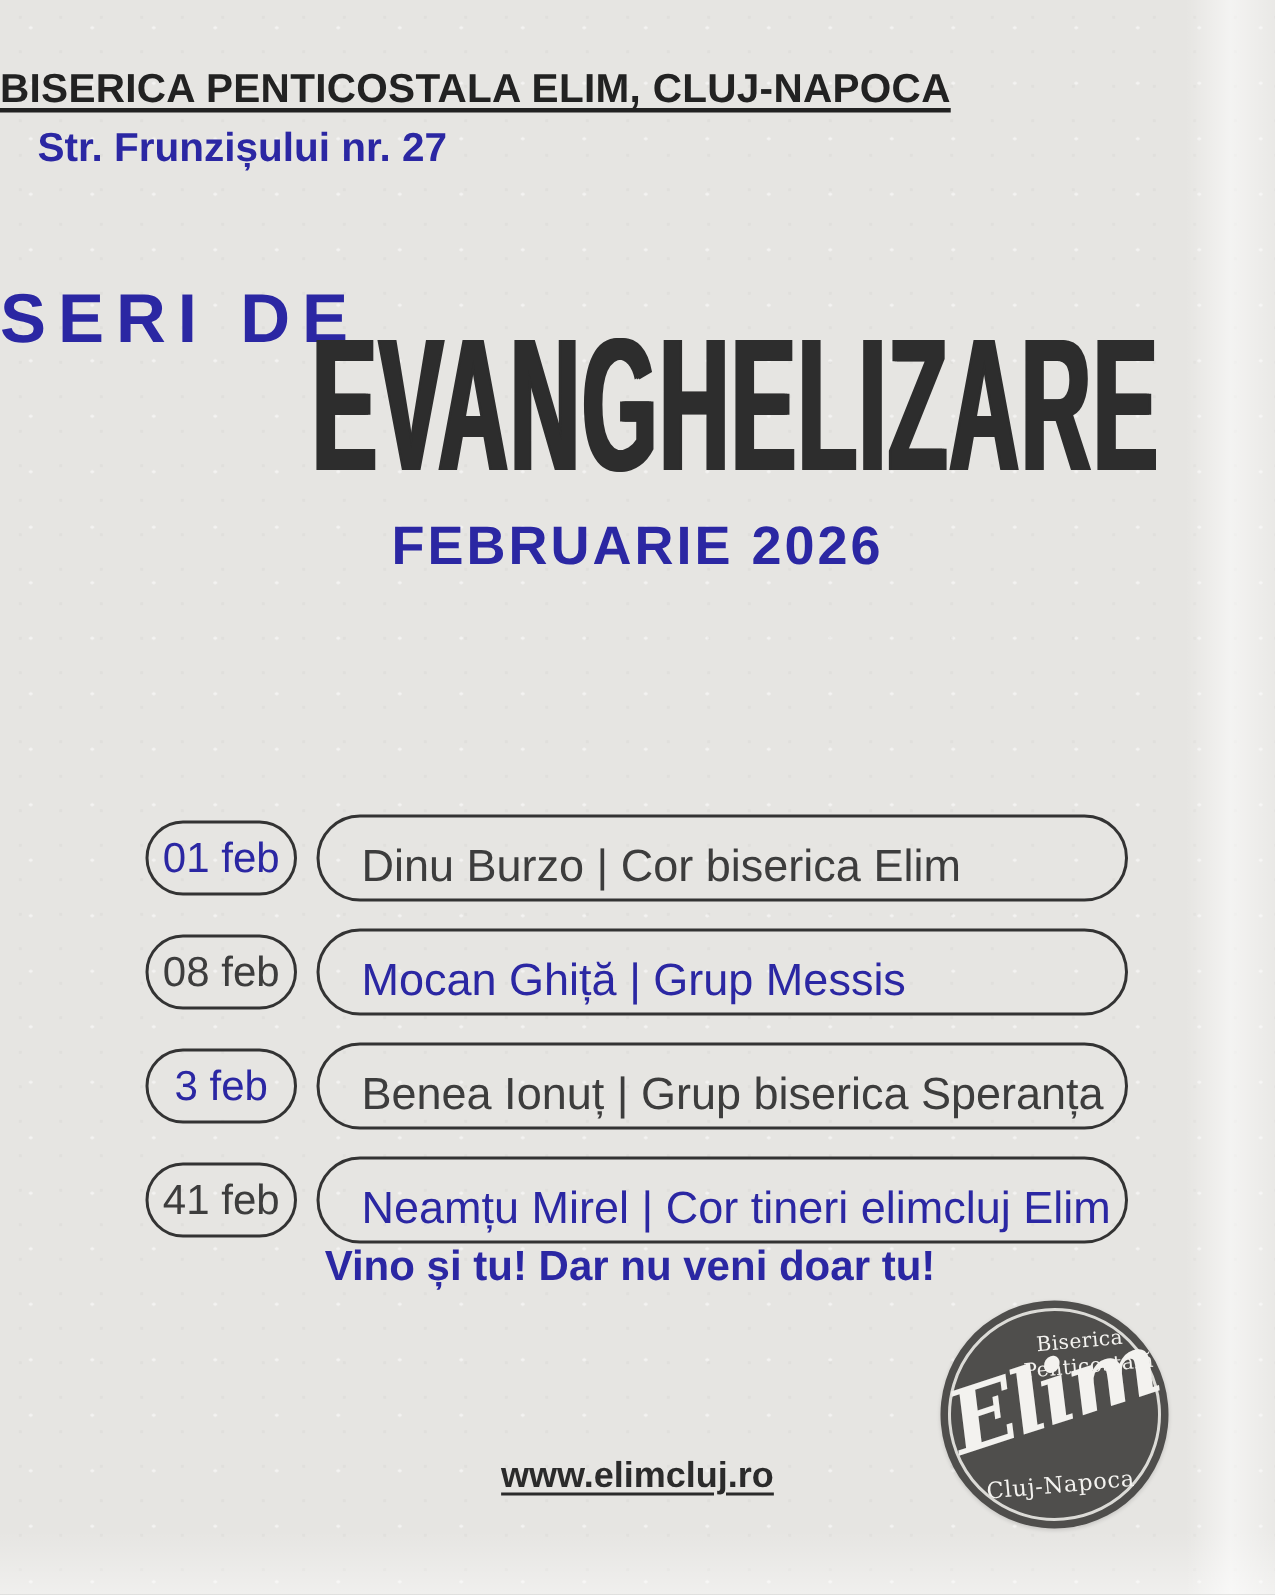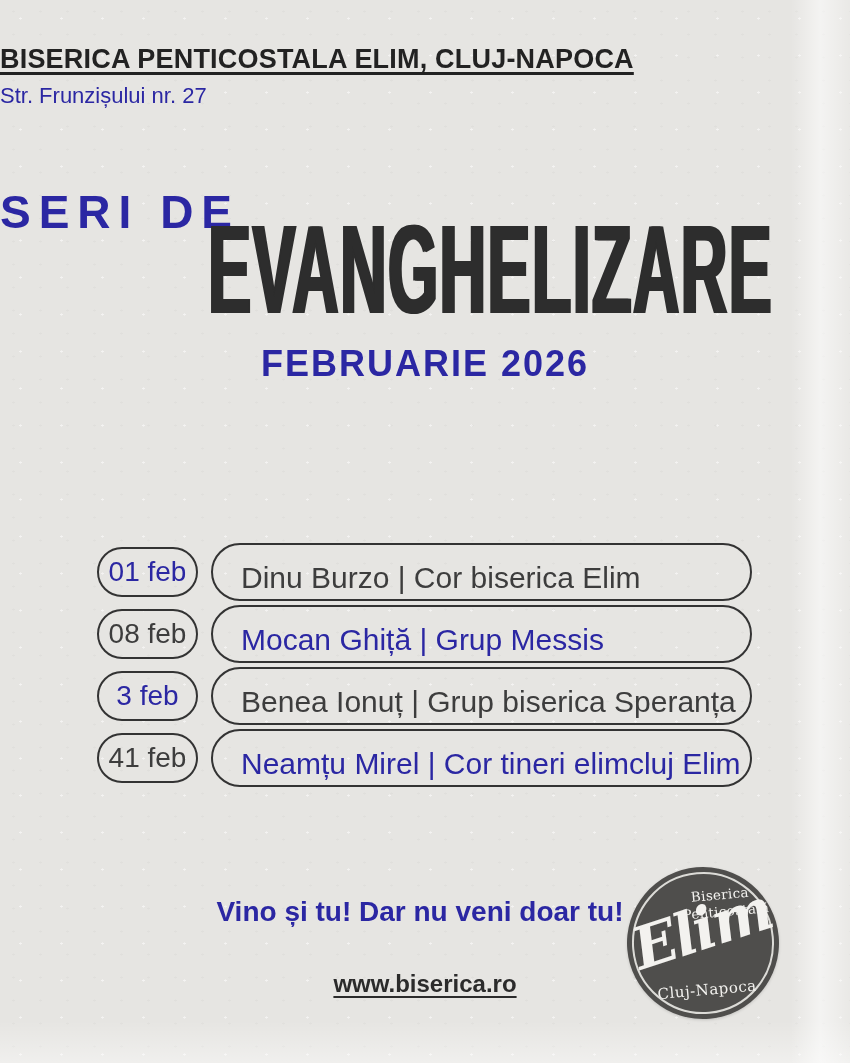--- a/index.html
+++ b/index.html
@@ -18,44 +18,44 @@
       radial-gradient(rgba(255,255,255,.55) 1px, transparent 1.3px);
     background-size:100% 100%,100% 100%,27px 23px,41px 37px;
   }
   
   .hdr{position:absolute;top:44px;left:0;width:100%;text-align:left;}
   .church-name{
     display:inline-block;font-size:27px;font-weight:bold;color:var(--ink);
     text-decoration:underline;text-underline-offset:4px;text-decoration-thickness:2.5px;
     letter-spacing:.2px;
   }
-  .address{margin-top:8px;font-size:22px;font-weight:normal;color:var(--blue);}
+  .address{margin-top:8px;font-size:27px;font-weight:bold;color:var(--blue);margin-left:25px;}
   
   .t1{position:absolute;top:189px;width:100%;text-align:left;
       font-size:46px;font-weight:bold;letter-spacing:8px;color:var(--blue);line-height:1;}
   .t2{position:absolute;top:207px;width:100%;text-align:center;white-space:nowrap;
       font-size:126px;font-weight:bold;line-height:1;letter-spacing:3px;color:var(--charcoal);
       transform:scaleX(.51);transform-origin:50% 50%;
       text-shadow:3px 0 currentColor,-3px 0 currentColor;}
   .t3{position:absolute;top:344px;width:100%;text-align:center;
       font-size:36px;font-weight:bold;letter-spacing:2px;color:var(--blue);line-height:1.1;}
   
   .schedule{position:absolute;left:97px;top:543px;width:655px;
-      display:flex;flex-direction:column;gap:4px;}
+      display:flex;flex-direction:column;gap:18px;}
   .row{display:flex;align-items:center;gap:13px;height:58px;}
   .date-pill{width:101px;height:50px;flex:none;border:2px solid var(--pill-border);
       border-radius:26px;display:flex;align-items:center;justify-content:center;
       font-size:28px;}
   .event-pill{flex:1;height:58px;border:2px solid var(--pill-border);
       border-radius:30px;display:flex;align-items:center;
       padding:12px 18px 0 28px;font-size:30px;white-space:nowrap;overflow:hidden;}
   .c-blue{color:var(--blue);}
   .c-dark{color:var(--row-dark);}
   
-  .tagline{position:absolute;top:896px;left:0;width:840px;text-align:center;
+  .tagline{position:absolute;top:828px;left:0;width:840px;text-align:center;
       font-size:28px;font-weight:bold;color:var(--blue);}
   .website{position:absolute;top:970px;left:0;width:850px;text-align:center;
       font-size:24px;font-weight:bold;color:#2b2b2b;
       text-decoration:underline;text-underline-offset:4px;text-decoration-thickness:2px;}
   
   .logo{position:absolute;left:627px;top:867px;width:152px;height:152px;
       border-radius:50%;background:var(--logo-bg);transform:rotate(-5deg);
       box-shadow:0 1px 3px rgba(0,0,0,.15);}
   .logo-ring{position:absolute;inset:5px;border:2px solid rgba(245,244,240,.85);border-radius:50%;}
   .logo-top1,.logo-top2{position:absolute;font-family:"DejaVu Serif",serif;
@@ -113,21 +113,21 @@
         <span class="c-dark">41 feb</span>
       </div>
       <div class="event-pill">
         <span class="c-blue">Neamțu Mirel | Cor tineri elimcluj Elim</span>
       </div>
     </div>
   </div>
 
   <div class="tagline">Vino și tu! Dar nu veni doar tu!</div>
 
-  <div class="website">www.biserica.ro</div>
+  <div class="website">www.elimcluj.ro</div>
 
   <div class="logo">
     <div class="logo-ring"></div>
     <div class="logo-top1">Biserica</div>
     <div class="logo-top2">Penticostală</div>
     <div class="logo-name">Elim</div>
     <div class="logo-city">Cluj-Napoca</div>
   </div>
 
 </div>

